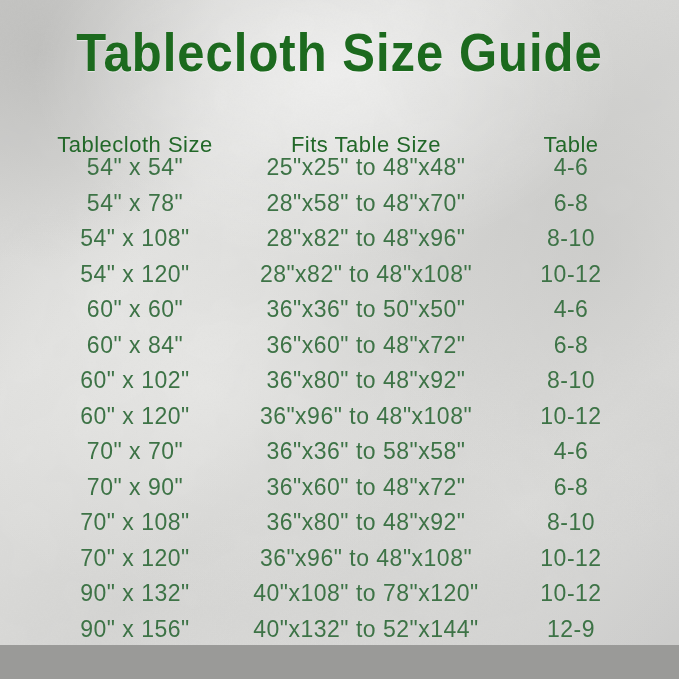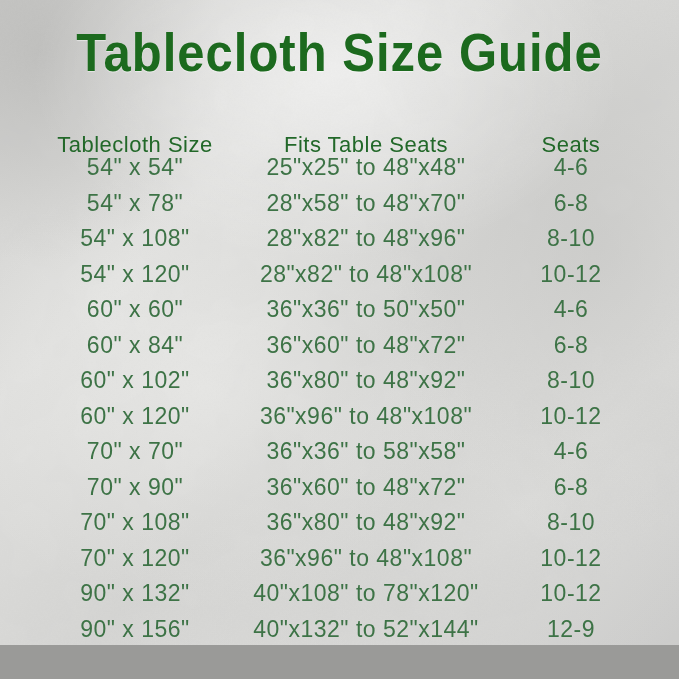--- a/index.html
+++ b/index.html
@@ -102,22 +102,22 @@
     <rect width="679" height="679" filter="url(#foilCloud)"></rect>
     <rect width="679" height="679" filter="url(#foilGrain)"></rect>
   </svg>
 
   <div class="content">
 
     <h1 class="title">Tablecloth Size Guide</h1>
 
     <div class="grid header-row">
       <div>Tablecloth Size</div>
-      <div>Fits Table Seats</div>
-      <div>Seats</div>
+      <div>Fits Table Size</div>
+      <div>Table</div>
     </div>
 
     <div class="rows" id="rows">
   <div class="grid row">
     <div>54" x 54"</div>
     <div>25"x25" to 48"x48"</div>
     <div>4-6</div>
   </div>
 
   <div class="grid row">

